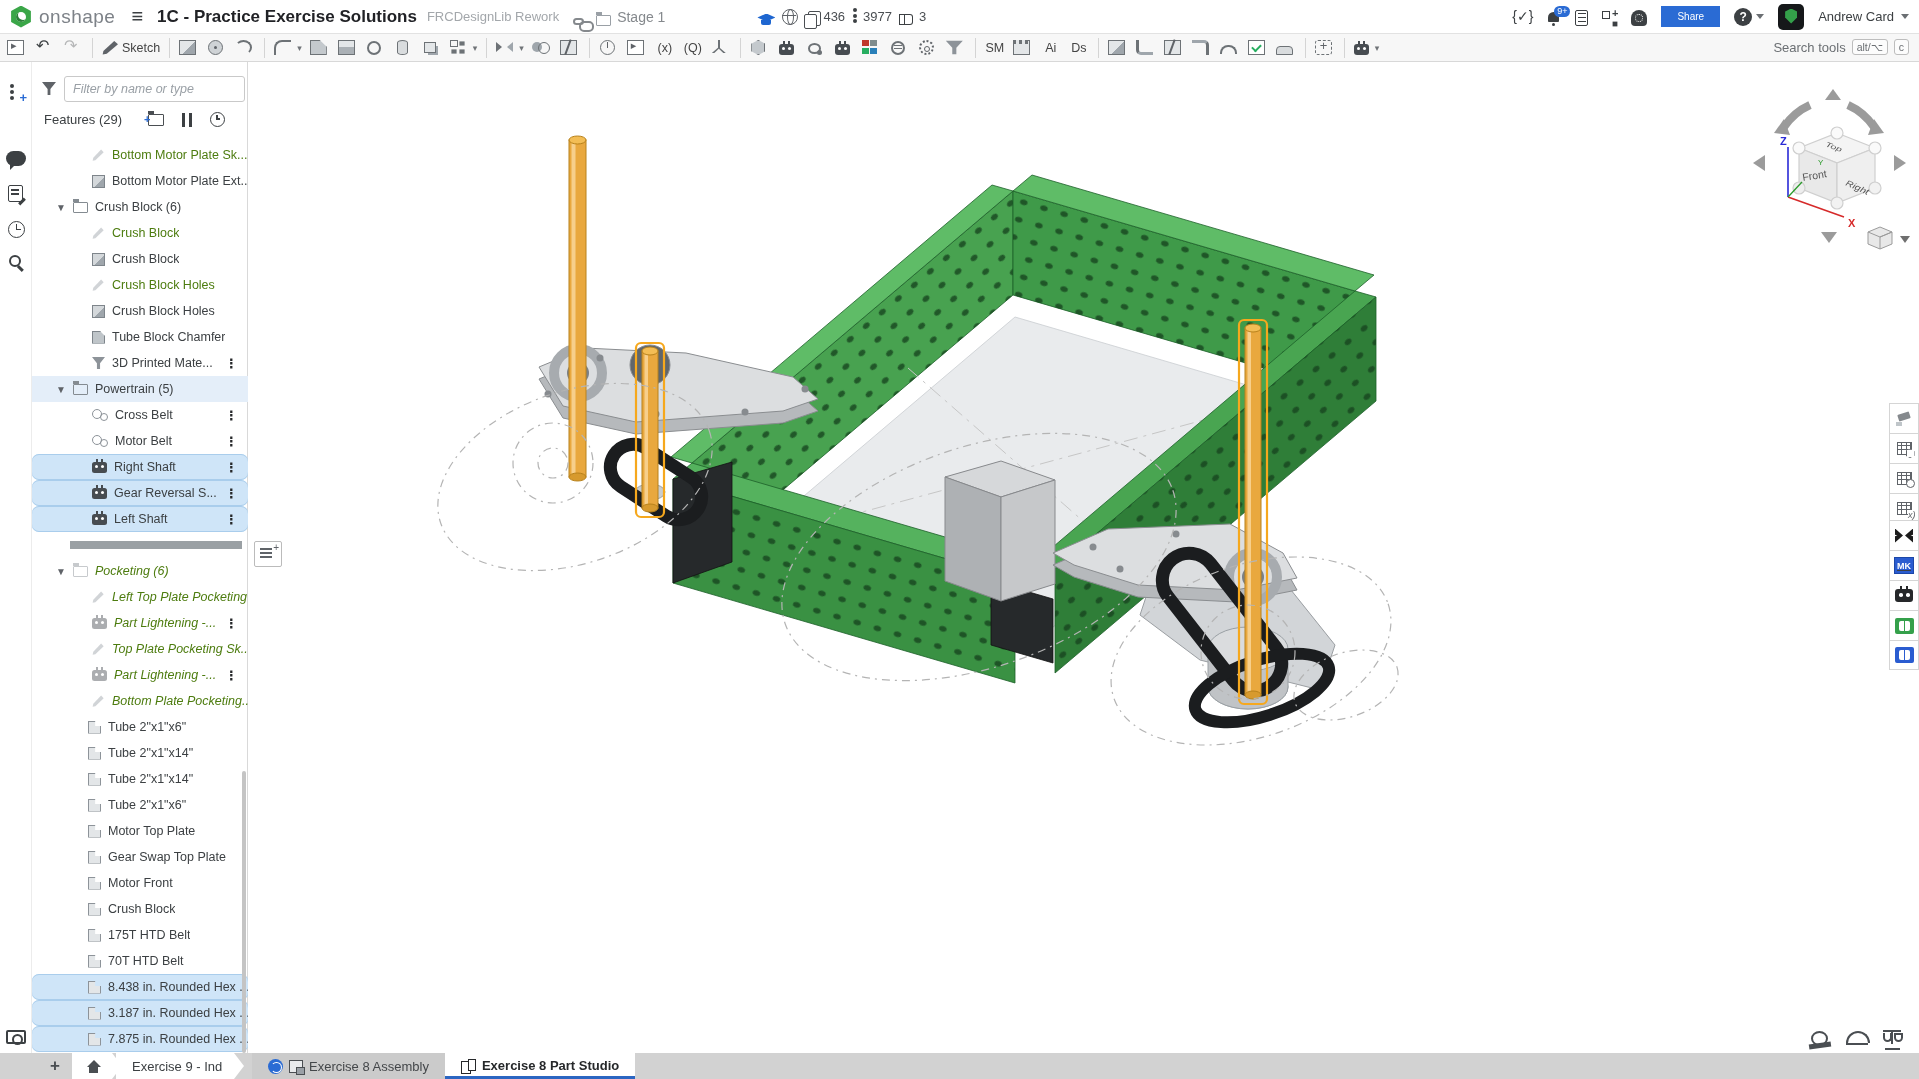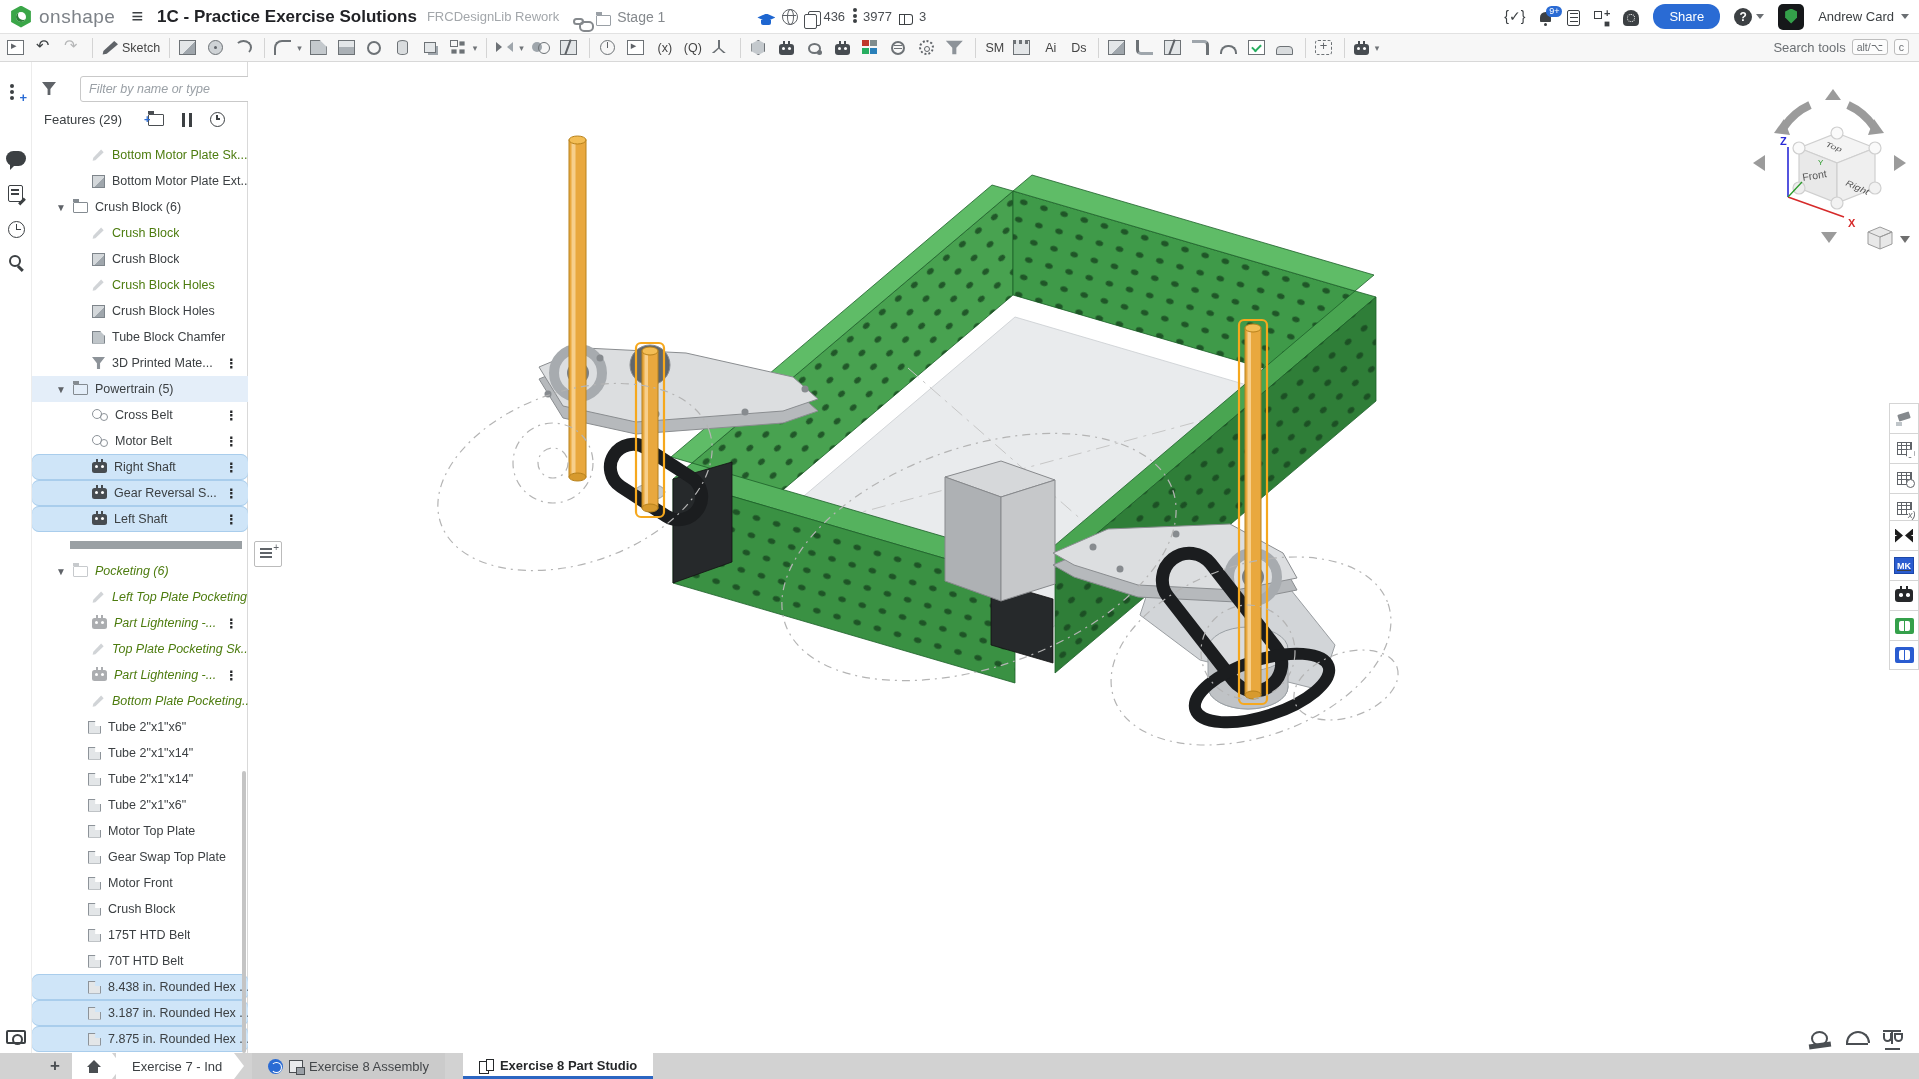--- a/index.html
+++ b/index.html
@@ -12,21 +12,21 @@
   .brand-word { font-size:19px; color:#7d8288; letter-spacing:.5px; font-weight:500; }
   .hamburger { font-size:20px; color:#3c4043; margin-left:16px; cursor:pointer; }
   .doc-title { font-size:17px; font-weight:bold; color:#212226; margin-left:14px; white-space:nowrap; }
   .doc-sub { font-size:13px; color:#a3a7ab; margin-left:10px; white-space:nowrap; }
   .tb-ico { width:18px; height:18px; position:relative; display:inline-block; flex:none; }
   .link-ico { margin-left:14px; }
   .loc { display:flex; align-items:center; gap:6px; margin-left:12px; color:#85898d; font-size:14px; }
   .stats { display:flex; align-items:center; gap:7px; margin-left:92px; color:#4a4e52; font-size:13px; }
   .stat { display:flex; align-items:center; gap:5px; }
   .right-cluster { margin-left:auto; display:flex; align-items:center; gap:14px; }
-  .share-btn { background:#2a6bd4; color:#fff; font-size:13px; border:none; border-radius:12px; padding:5px 16px; cursor:pointer; }
+  .share-btn { background:#2a6bd4; color:#fff; font-size:10px; border:none; border-radius:0; padding:5px 16px; cursor:pointer; }
   .badge { position:absolute; top:-6px; right:-9px; background:#2a6bd4; color:#fff; font-size:9px; border-radius:7px; padding:1px 3px; line-height:1.1; }
   .user { display:flex; align-items:center; gap:7px; font-size:13px; color:#3c4043; }
   .caret-sm { width:0; height:0; border-left:4px solid transparent; border-right:4px solid transparent; border-top:5px solid #6b6f73; display:inline-block; }
 
   
   .i-link { border:2px solid #85898d; border-radius:5px; width:11px; height:7px; top:5px; }
   .i-link:before { content:""; position:absolute; left:4px; top:1px; width:11px; height:7px; border:2px solid #85898d; border-radius:5px; }
   .i-folder { width:15px; height:11px; border:1.5px solid #9aa0a6; border-radius:1px; top:4px; }
   .i-folder:before { content:""; position:absolute; top:-4px; left:-1px; width:6px; height:3px; background:#9aa0a6; }
   .i-cap { width:18px; height:12px; top:3px; }
@@ -134,21 +134,21 @@
   .r-clock { border:1.8px solid #3c4043; border-radius:50%; width:17px; height:17px; }
   .r-clock:before { content:""; position:absolute; left:6.5px; top:2px; width:1.8px; height:6px; background:#3c4043; }
   .r-clock:after { content:""; position:absolute; left:6.5px; top:6.5px; width:5px; height:1.8px; background:#3c4043; }
   .r-loupe { border:2px solid #3c4043; border-radius:50%; width:12px; height:12px; }
   .r-loupe:after { content:""; position:absolute; right:-5px; bottom:-4px; width:7px; height:2.5px; background:#3c4043; transform:rotate(45deg); }
   .r-screen { border:2px solid #3c4043; border-radius:2px; width:20px; height:14px; }
   .r-screen:after { content:""; position:absolute; left:4px; top:2px; width:7px; height:7px; border:2px solid #3c4043; border-radius:50%; }
 
   
   .fpanel { position:absolute; left:32px; top:62px; width:216px; height:991px; background:#fff; border-right:1px solid #d9d9d9; }
-  .filter-row { display:flex; align-items:center; gap:24px; padding:14px 10px 8px 10px; }
+  .filter-row { display:flex; align-items:center; gap:8px; padding:14px 10px 8px 10px; }
   .funnel-ic { width:14px; height:14px; background:#5f6368; clip-path:polygon(0 0,100% 0,60% 50%,60% 92%,40% 92%,40% 50%); flex:none; }
   .filter-input { flex:1; height:26px; border:1px solid #c9c9c9; border-radius:3px; font-size:12.5px; font-style:italic; color:#444; padding:0 8px; outline:none; }
   .filter-input::placeholder { color:#9aa0a6; font-style:italic; }
   .fp-header { display:flex; align-items:center; padding:2px 10px 6px 12px; font-size:13px; color:#3c4043; }
   .fp-hicons { display:flex; align-items:center; gap:18px; margin-left:26px; }
   .h-addfolder { width:16px; height:12px; border:1.6px solid #4a4e52; border-radius:1px; position:relative; cursor:pointer; }
   .h-addfolder:before { content:""; position:absolute; top:-4px; left:-1px; width:6px; height:3px; background:#4a4e52; }
   .h-addfolder:after { content:"+"; position:absolute; left:-5px; top:-2px; color:#2a6bd4; font-weight:bold; font-size:11px; }
   .h-pause { width:10px; height:14px; border-left:3.5px solid #3c4043; border-right:3.5px solid #3c4043; cursor:pointer; }
   .h-clock { width:15px; height:15px; border:1.8px solid #3c4043; border-radius:50%; position:relative; cursor:pointer; }
@@ -235,21 +235,21 @@
   
   .bottombar { position:absolute; left:0; top:1053px; width:1919px; height:26px; background:#d2d2d2; display:flex; align-items:stretch; }
   .add-tab { width:26px; margin-left:42px; display:flex; align-items:center; justify-content:center; font-size:17px; font-weight:bold; color:#4a4e52; cursor:pointer; }
   .home-tab { width:50px; background:#fff; clip-path:polygon(0 0,calc(100% - 10px) 0,100% 50%,calc(100% - 10px) 100%,0 100%); display:flex; align-items:center; padding-left:14px; cursor:pointer; margin-left:4px; }
   .h-home { width:15px; height:13px; position:relative; }
   .h-home:before { content:""; position:absolute; left:1px; top:0; border-left:7px solid transparent; border-right:7px solid transparent; border-bottom:7px solid #4a4e52; }
   .h-home:after { content:""; position:absolute; left:3px; top:6px; width:9px; height:7px; background:#4a4e52; }
   .tab { display:flex; align-items:center; gap:6px; font-size:13px; color:#3c4043; padding:0 16px; cursor:pointer; white-space:nowrap; }
   .tab.chevron { background:#fff; clip-path:polygon(0 0,calc(100% - 10px) 0,100% 50%,calc(100% - 10px) 100%,0 100%); padding-right:24px; margin-left:-6px; max-width:128px; overflow:hidden; }
   .tab.gray { background:#cbcbcb; margin-left:8px; color:#44474a; }
-  .tab.active { background:#fff; margin-left:18px; border-bottom:3px solid #2b66c2; font-weight:bold; color:#26282a; padding-top:2px; }
+  .tab.active { background:#fff; border-bottom:3px solid #2b66c2; font-weight:bold; color:#26282a; padding-top:2px; }
   .t-sync { width:15px; height:15px; border-radius:50%; background:#2a6bd4; position:relative; flex:none; }
   .t-sync:before { content:""; position:absolute; left:3px; top:3px; width:9px; height:9px; border:1.6px solid #fff; border-radius:50%; border-left-color:transparent; }
   .t-asm { width:14px; height:13px; border:1.6px solid #4a4e52; background:#e8eaec; position:relative; flex:none; }
   .t-asm:before { content:""; position:absolute; right:-3px; bottom:-3px; width:7px; height:6px; background:#9aa0a6; border:1px solid #4a4e52; }
   .t-ps { width:15px; height:14px; position:relative; flex:none; }
   .t-ps:before { content:""; position:absolute; left:0; top:2px; width:8px; height:11px; border:1.6px solid #26282a; background:#fff; }
   .t-ps:after { content:""; position:absolute; right:0; top:0; width:6px; height:10px; border:1.6px solid #26282a; background:#fff; }
 </style>
 </head>
 <body>
@@ -987,21 +987,21 @@
       <u></u>
     </span>
 </div>
 
 <div class="bottombar">
   <div class="add-tab">+</div>
   <div class="home-tab">
       <span class="h-home"></span>
     </div>
   <div class="tab chevron">
-    <span>Exercise 7 - Ind</span>
+    <span>Exercise 9 - Ind</span>
   </div>
   <div class="tab gray">
     <span class="t-sync"></span>
     <span class="t-asm"></span>
     <span>Exercise 8 Assembly</span>
   </div>
   <div class="tab active">
     <span class="t-ps"></span>
     <span>Exercise 8 Part Studio</span>
   </div>

